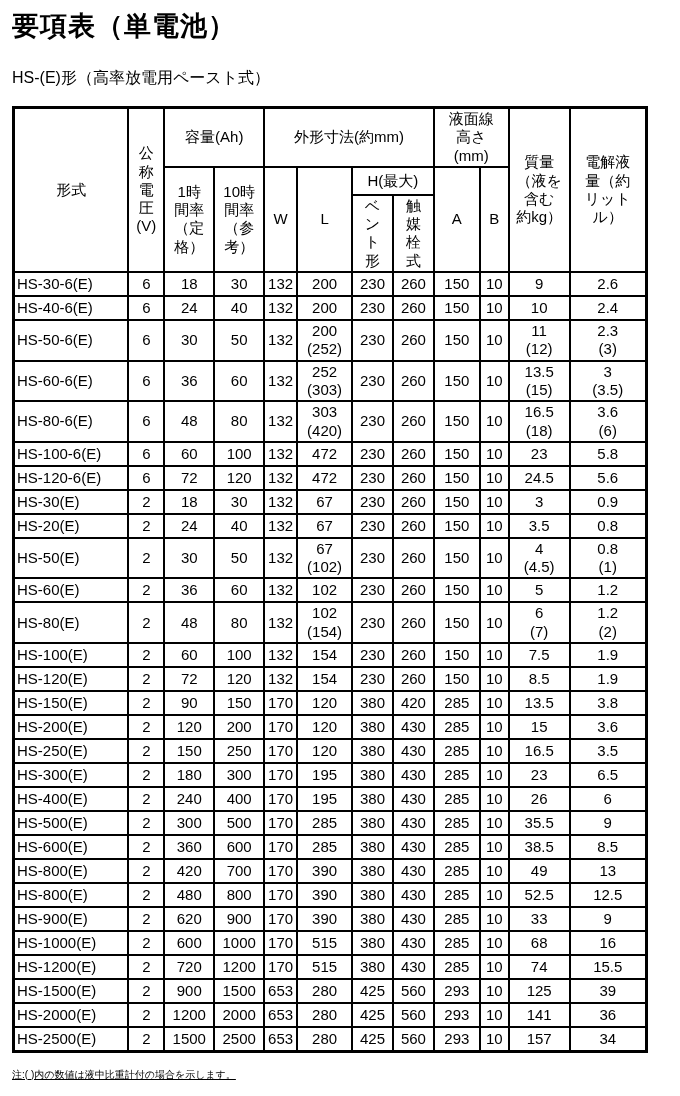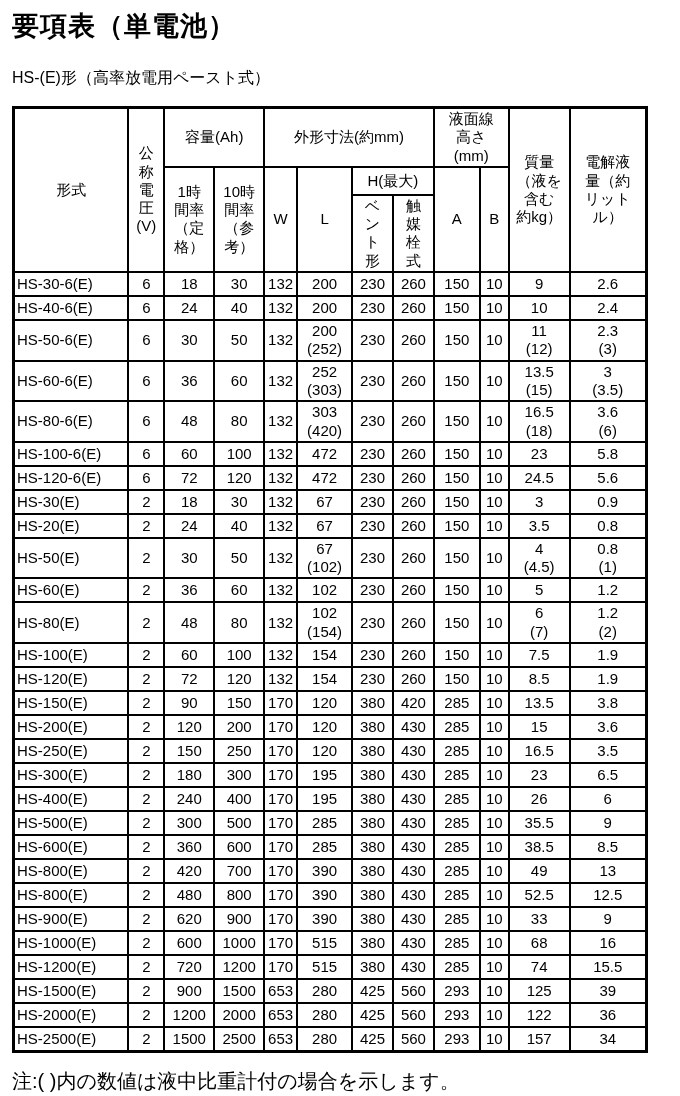--- a/index.html
+++ b/index.html
@@ -48,23 +48,24 @@
   tr.hr1 { height: 58px; }
   tr.hr2 { height: 28px; }
   tr.hr3 { height: 76px; }
   table.spec tbody tr { height: 24px; }
   table.spec td.model-cell {
     text-align: left;
     padding-left: 2px;
     white-space: nowrap;
   }
   .doc-note {
-    font-size: 20px;
+    font-size: 10px;
     margin-top: 15px;
     white-space: pre-line;
+    text-decoration: underline;
   }
 </style>
 </head>
 <body>
 
 <div class="page">
 
   <h1 class="doc-title">要項表（単電池）</h1>
 
   <div class="doc-subtitle">HS-(E)形（高率放電用ペースト式）</div>
@@ -530,21 +531,21 @@
           <td class="model-cell">HS-2000(E)</td>
           <td>2</td>
           <td>1200</td>
           <td>2000</td>
           <td>653</td>
           <td>280</td>
           <td>425</td>
           <td>560</td>
           <td>293</td>
           <td>10</td>
-          <td>122</td>
+          <td>141</td>
           <td>36</td>
         </tr>
         <tr>
           <td class="model-cell">HS-2500(E)</td>
           <td>2</td>
           <td>1500</td>
           <td>2500</td>
           <td>653</td>
           <td>280</td>
           <td>425</td>

